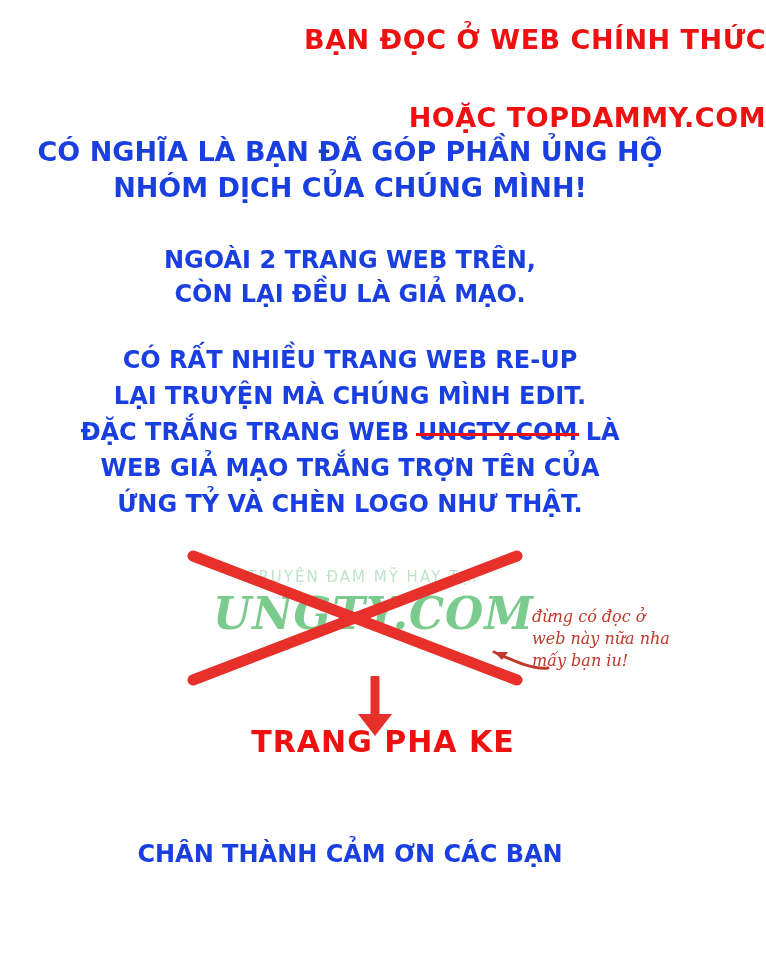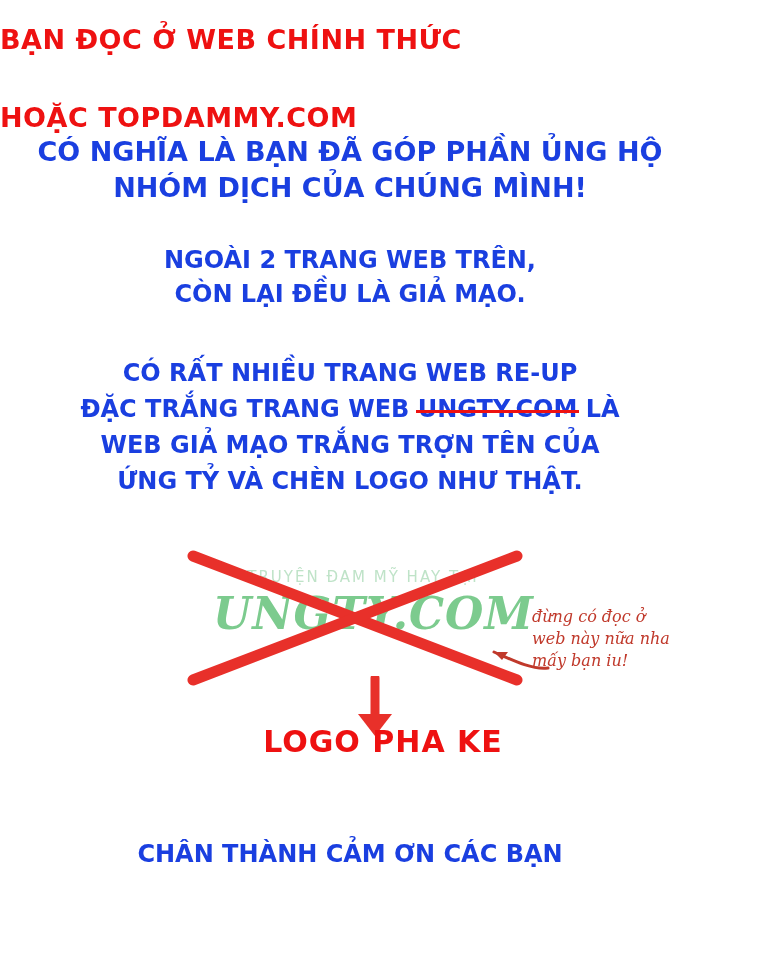--- a/index.html
+++ b/index.html
@@ -19,21 +19,21 @@
     height: 957px;
     background: #ffffff;
   }
 
   
   .notice-red {
     position: absolute;
     top: 22px;
     left: 0;
     width: 766px;
-    text-align: left;
+    text-align: right;
     color: #ee1111;
     font-family: "DejaVu Sans", sans-serif;
     font-weight: bold;
     font-size: 27px;
     line-height: 35px;
     letter-spacing: 0.5px;
   }
   .notice-red .line-1 { font-size: 27px; }
   .notice-red .line-2 { font-size: 27px; }
   .notice-red .line-3 { font-size: 27px; margin-top: 43px; }
@@ -52,21 +52,21 @@
     top: 134px;
     font-size: 27px;
     line-height: 36px;
   }
   .blue-2 {
     top: 243px;
     font-size: 24px;
     line-height: 34px;
   }
   .blue-3 {
-    top: 355px;
+    top: 342px;
     font-size: 24px;
     line-height: 36px;
   }
   .blue-4 {
     top: 836px;
     font-size: 24px;
     line-height: 36px;
   }
   .strike-link {
     position: relative;
@@ -185,20 +185,21 @@
     <div>NHÓM DỊCH CỦA CHÚNG MÌNH!</div>
   </div>
 
   <div class="blue-block blue-2">
     <div>NGOÀI 2 TRANG WEB TRÊN,</div>
     <div>CÒN LẠI ĐỀU LÀ GIẢ MẠO.</div>
   </div>
 
   <div class="blue-block blue-3">
     <div>CÓ RẤT NHIỀU TRANG WEB RE-UP</div>
+    <div>LẠI TRUYỆN MÀ CHÚNG MÌNH EDIT.</div>
     <div>
       <span>ĐẶC TRẮNG TRANG WEB </span><span class="strike-link">UNGTY.COM</span><span> LÀ</span>
     </div>
     <div>WEB GIẢ MẠO TRẮNG TRỢN TÊN CỦA</div>
     <div>ỨNG TỶ VÀ CHÈN LOGO NHƯ THẬT.</div>
   </div>
 
   <div class="logo-area">
     <div class="logo-sub">TRUYỆN ĐAM MỸ HAY TẠI</div>
     <div class="logo-main">UNGTY.COM</div>
@@ -218,19 +219,19 @@
   <svg class="note-arrow" viewBox="0 0 70 50">
     <path d="M66 38 C 50 40, 30 30, 12 22" stroke="#c0392b" stroke-width="3" fill="none" stroke-linecap="round"></path>
     <path d="M12 22 L 26 22 L 20 30 Z" fill="#c0392b"></path>
   </svg>
 
   <svg class="down-arrow" viewBox="0 0 50 62">
     <line x1="25" y1="2" x2="25" y2="42" stroke="#e8302a" stroke-width="9" stroke-linecap="round"></line>
     <path d="M8 38 L 42 38 L 25 60 Z" fill="#e8302a"></path>
   </svg>
 
-  <div class="logo-fake-label">LOGO PHA KE</div>
+  <div class="logo-fake-label">TRANG PHA KE</div>
 
   <div class="blue-block blue-4">
     <div>CHÂN THÀNH CẢM ƠN CÁC BẠN</div>
   </div>
 
 </div>
 
 </body></html>

